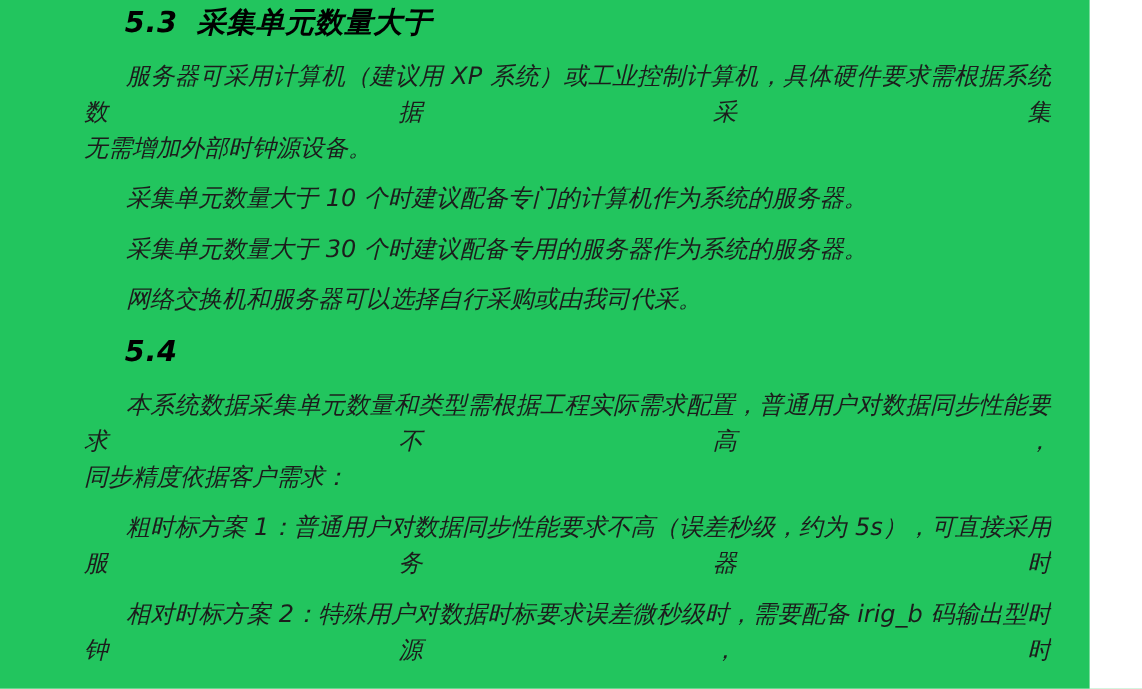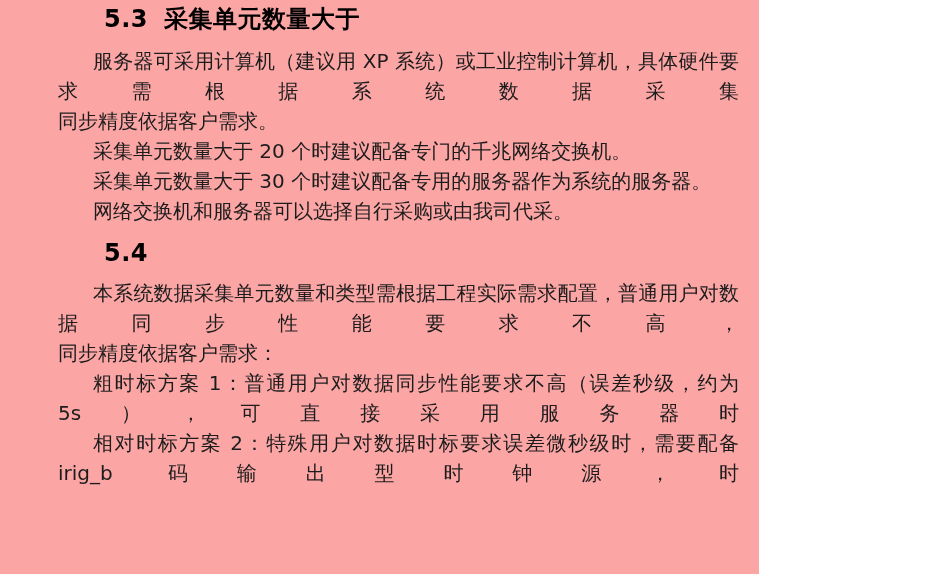--- a/index.html
+++ b/index.html
@@ -1,26 +1,27 @@
 <!DOCTYPE html>
 <html><head>
 <meta charset="utf-8">
 <style>
   html, body {
     margin: 0;
     padding: 0;
   }
   .doc-page {
-    width: 759px;
+    width: 908px;
     height: 574px;
-    background: #fca5a5;
+    background: #22c55e;
     overflow: hidden;
     font-family: "DejaVu Sans", "Liberation Sans", sans-serif;
     color: #1c1c1c;
     box-sizing: border-box;
+    font-style: italic;
   }
   .content {
     padding: 2px 20px 0 58px;
     box-sizing: border-box;
   }
   .heading {
     display: flex;
     align-items: baseline;
     gap: 16px;
     margin: 0 0 10px 0;
@@ -29,21 +30,21 @@
     line-height: 34px;
     font-weight: bold;
     color: #000000;
     letter-spacing: 0.5px;
   }
   .heading.second {
     margin-top: 10px;
     margin-bottom: 8px;
   }
   .para {
-    margin: 0;
+    margin: 12px;
   }
   .line {
     font-size: 20px;
     line-height: 30px;
     white-space: normal;
     overflow: hidden;
   }
   .line.indent {
     text-indent: 1.75em;
   }
@@ -58,27 +59,27 @@
 <div class="doc-page">
   <div class="content">
 
     <h2 class="heading">
       <span>5.3</span>
       <span>采集单元数量大于</span>
     </h2>
 
     <div class="para">
       <div class="line fill indent">服务器可采用计算机（建议用 XP 系统）或工业控制计算机，具体硬件要求需根据系统数据采集</div>
-      <div class="line">同步精度依据客户需求。</div>
+      <div class="line">无需增加外部时钟源设备。</div>
     </div>
 
+    <div class="para">
+      <div class="line indent">采集单元数量大于 10 个时建议配备专门的计算机作为系统的服务器。</div>
+    </div>
 
-    <div class="para">
-      <div class="line indent">采集单元数量大于 20 个时建议配备专门的千兆网络交换机。</div>
-    </div>
 
     <div class="para">
       <div class="line indent">采集单元数量大于 30 个时建议配备专用的服务器作为系统的服务器。</div>
     </div>
 
 
     <div class="para">
       <div class="line indent">网络交换机和服务器可以选择自行采购或由我司代采。</div>
     </div>
 

